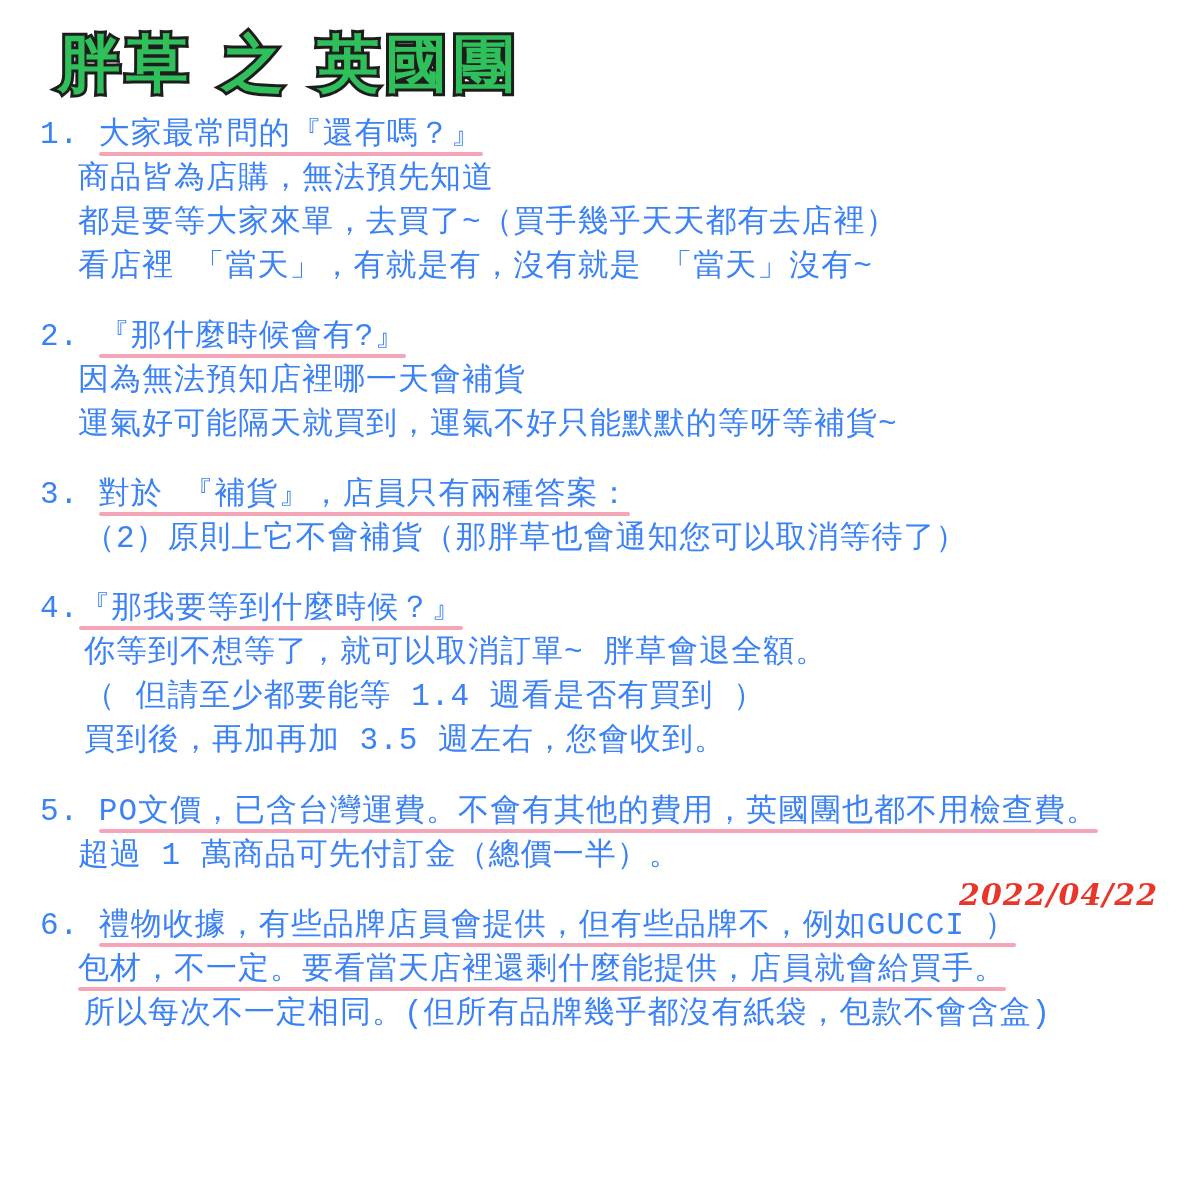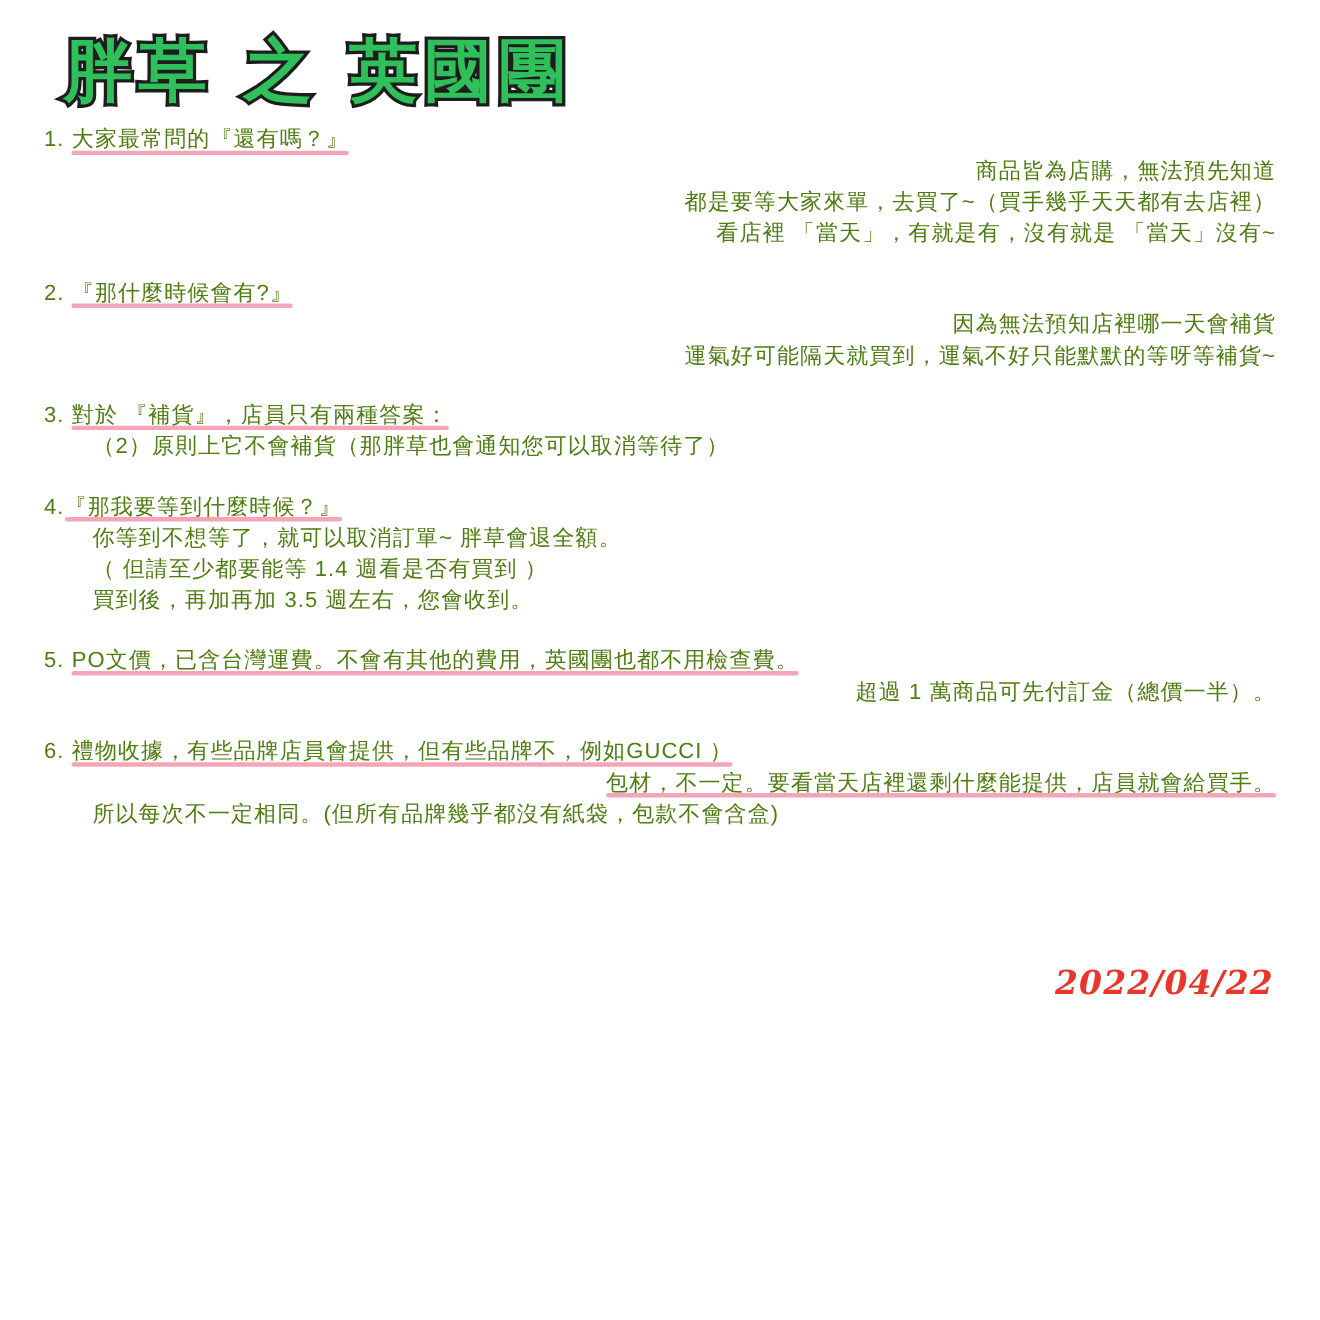--- a/index.html
+++ b/index.html
@@ -44,30 +44,31 @@
     margin: 14px 0 0 0;
     padding: 0;
     list-style: none;
     color: #2f6fb2;
   }
   .item {
     margin-bottom: 26px;
   }
   .line {
     display: block;
-    font-size: 20px;
+    font-size: 31px;
     line-height: 1.42;
-    color: #4d7c0f;
+    color: #3b82f6;
     letter-spacing: 1px;
     white-space: pre;
+    font-family: Liberation Mono, monospace;
   }
   .line.num {
     text-indent: 0;
   }
-  .line.ind1 { padding-left: 38px; text-align: right; }
+  .line.ind1 { padding-left: 38px; }
   .line.ind2 { padding-left: 44px; }
 
   
   .hl {
     position: relative;
     display: inline-block;
   }
   .hl::after {
     content: "";
     position: absolute;

